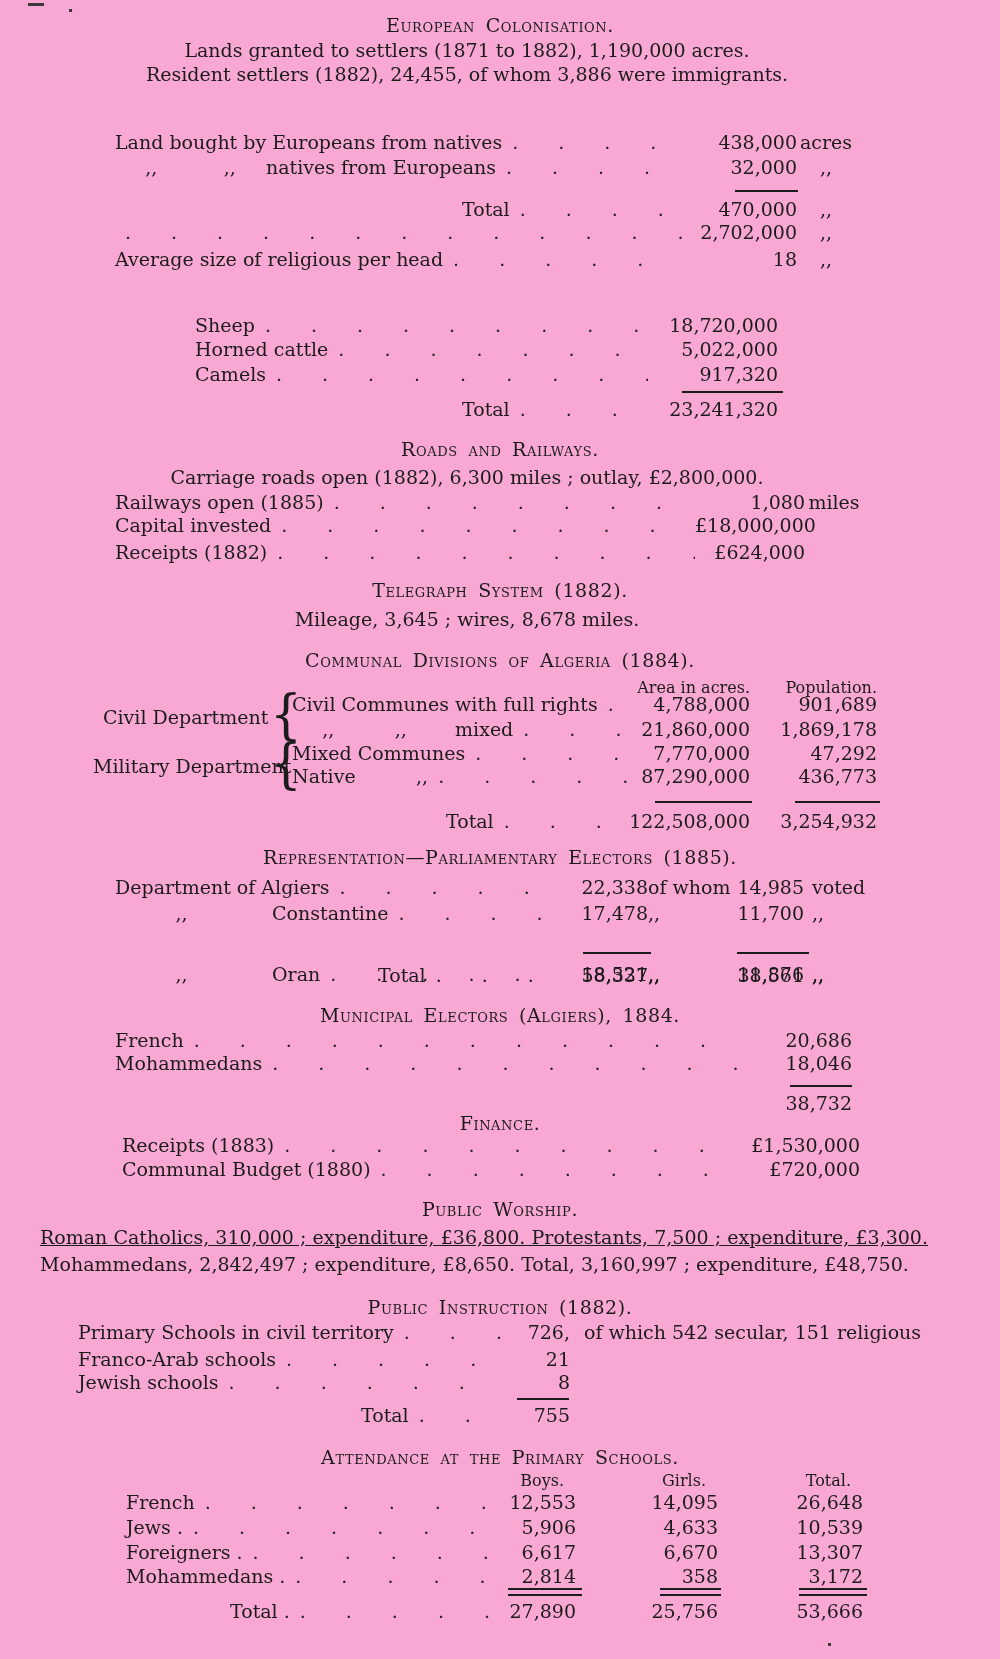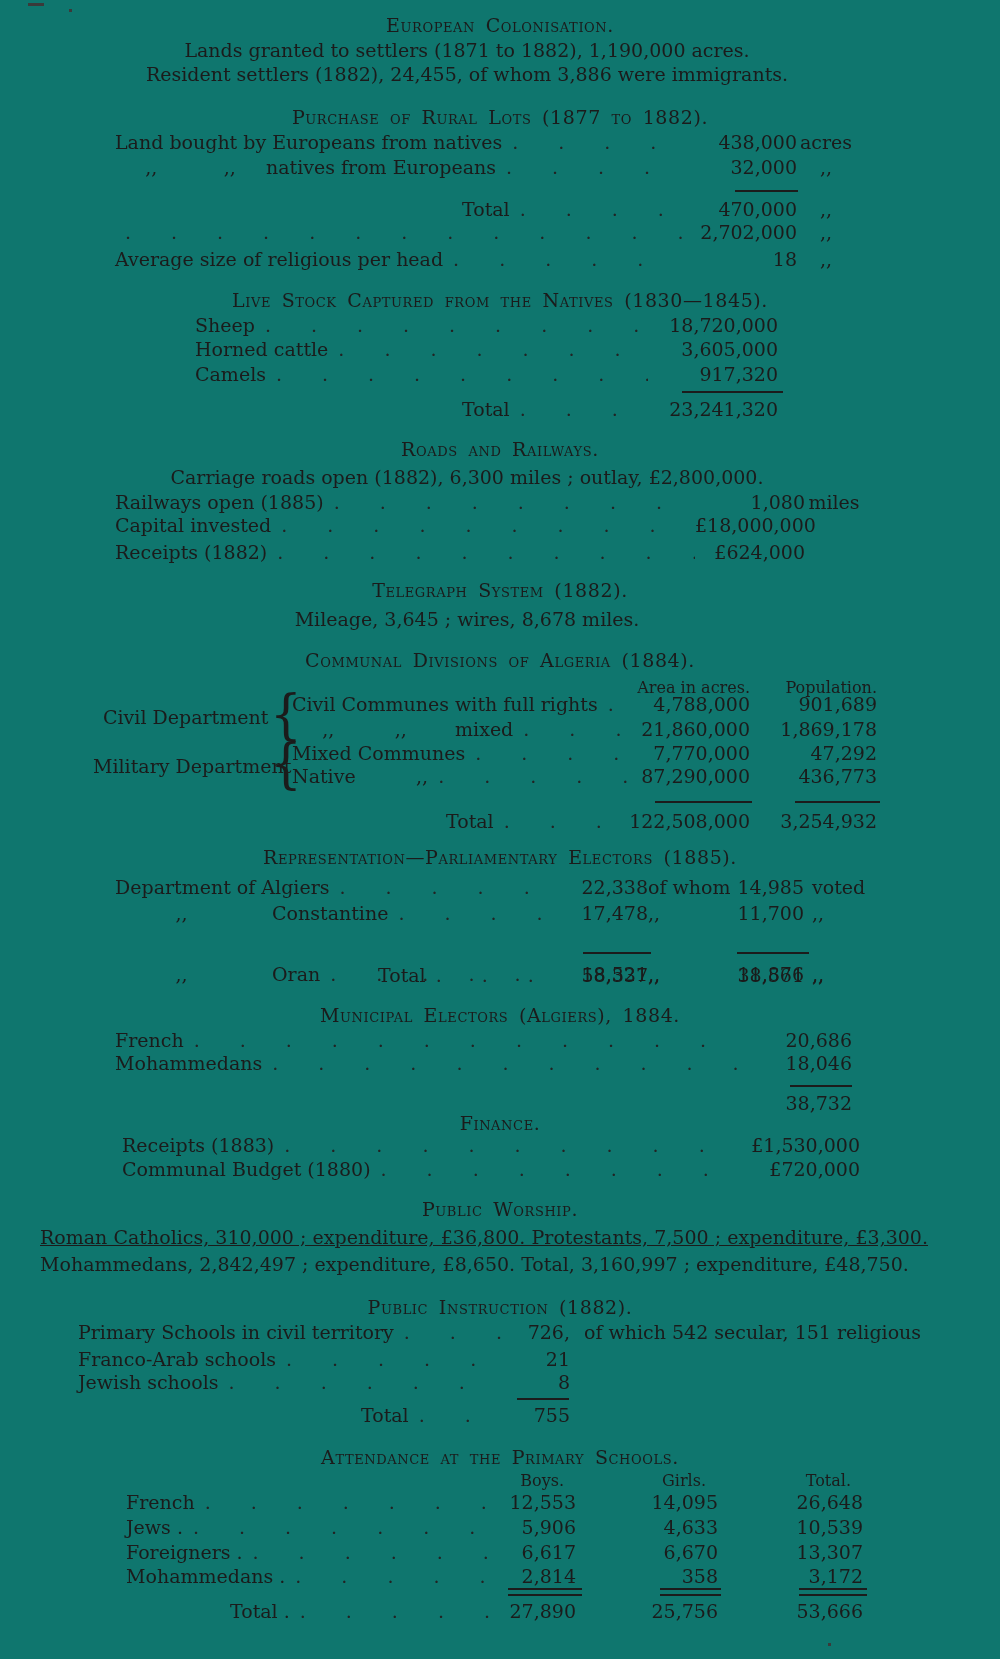--- a/index.html
+++ b/index.html
@@ -1,18 +1,18 @@
 <!DOCTYPE html>
 <html><head>
 <meta charset="utf-8">
 <style>
   html,body{margin:0;padding:0;background:#e8e8e6;}
   .page{
     position:relative;width:1000px;height:1659px;margin:0 auto;
-    background:#0f766e;color:#1b1b1b;overflow:hidden;
+    background:#f9a8d4;color:#1b1b1b;overflow:hidden;
     font-family:"DejaVu Serif","Liberation Serif",serif;
     font-size:19px;
   }
   .row{position:absolute;display:flex;align-items:baseline;white-space:nowrap;}
   .lbl{flex:none;white-space:pre;}
   .dots{flex:1 1 auto;overflow:hidden;white-space:nowrap;min-width:0;color:#222;}
   .dots::before{content:"..........................";letter-spacing:40px;padding-left:10px;}
   .val{flex:none;text-align:right;white-space:pre;}
   .unit{flex:none;text-align:center;white-space:pre;}
   .mid{flex:none;white-space:pre;}
@@ -40,21 +40,20 @@
 <div class="page">
 
   <div class="speck" style="left:28px;top:3px;width:16px;height:3px"></div>
   <div class="speck" style="left:69px;top:9px;width:3px;height:3px"></div>
   <div class="speck" style="left:828px;top:1643px;width:3px;height:3px"></div>
 
   <div class="heading" style="top:14px">European Colonisation.</div>
   <div class="cline" style="top:39px">Lands granted to settlers (1871 to 1882), 1,190,000 acres.</div>
   <div class="cline" style="top:63px">Resident settlers (1882), 24,455, of whom 3,886 were immigrants.</div>
 
-  <div class="heading" style="top:106px">Purchase of Rural Lots (1877 to 1882).</div>
   <div class="row" style="left:115px;width:740px;top:131px">
     <span class="lbl">Land bought by Europeans from natives</span>
     <span class="dots"></span>
     <span class="val" style="width:112px">438,000</span>
     <span class="unit" style="width:58px">acres</span>
   </div>
   <div class="row" style="left:115px;width:740px;top:156px">
     <span class="lbl">     ,,           ,,     natives from Europeans</span>
     <span class="dots"></span>
     <span class="val" style="width:112px">32,000</span>
@@ -72,30 +71,29 @@
     <span class="val" style="width:112px">2,702,000</span>
     <span class="unit" style="width:58px">,,</span>
   </div>
   <div class="row" style="left:115px;width:740px;top:248px">
     <span class="lbl">Average size of religious per head</span>
     <span class="dots"></span>
     <span class="val" style="width:112px">18</span>
     <span class="unit" style="width:58px">,,</span>
   </div>
 
-  <div class="heading" style="top:289px">Live Stock Captured from the Natives (1830—1845).</div>
   <div class="row" style="left:195px;width:583px;top:314px">
     <span class="lbl">Sheep</span>
     <span class="dots"></span>
     <span class="val" style="width:130px">18,720,000</span>
   </div>
   <div class="row" style="left:195px;width:583px;top:338px">
     <span class="lbl">Horned cattle</span>
     <span class="dots"></span>
-    <span class="val" style="width:130px">3,605,000</span>
+    <span class="val" style="width:130px">5,022,000</span>
   </div>
   <div class="row" style="left:195px;width:583px;top:363px">
     <span class="lbl">Camels</span>
     <span class="dots"></span>
     <span class="val" style="width:130px">917,320</span>
   </div>
   <div class="rule" style="left:682px;width:101px;top:391px"></div>
   <div class="row" style="left:462px;width:316px;top:398px">
     <span class="lbl">Total</span>
     <span class="dots"></span>

